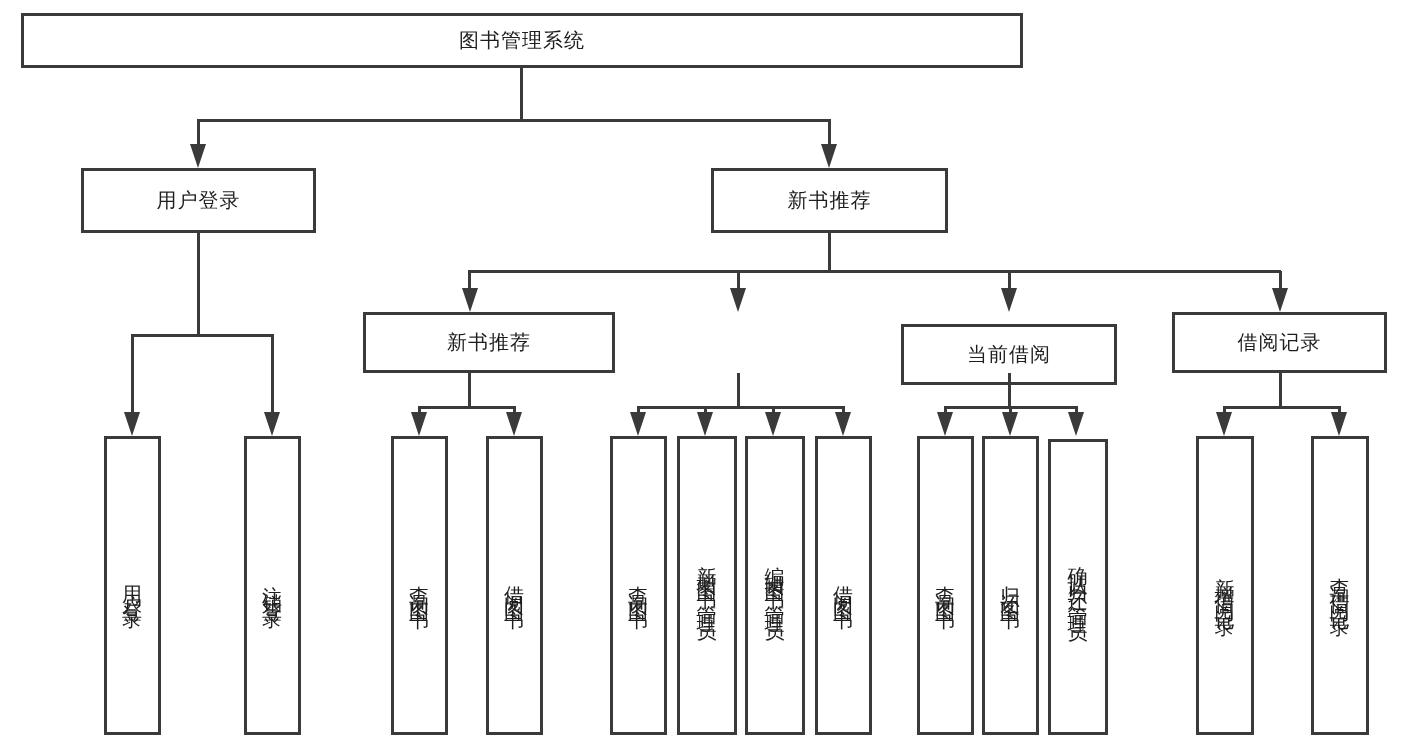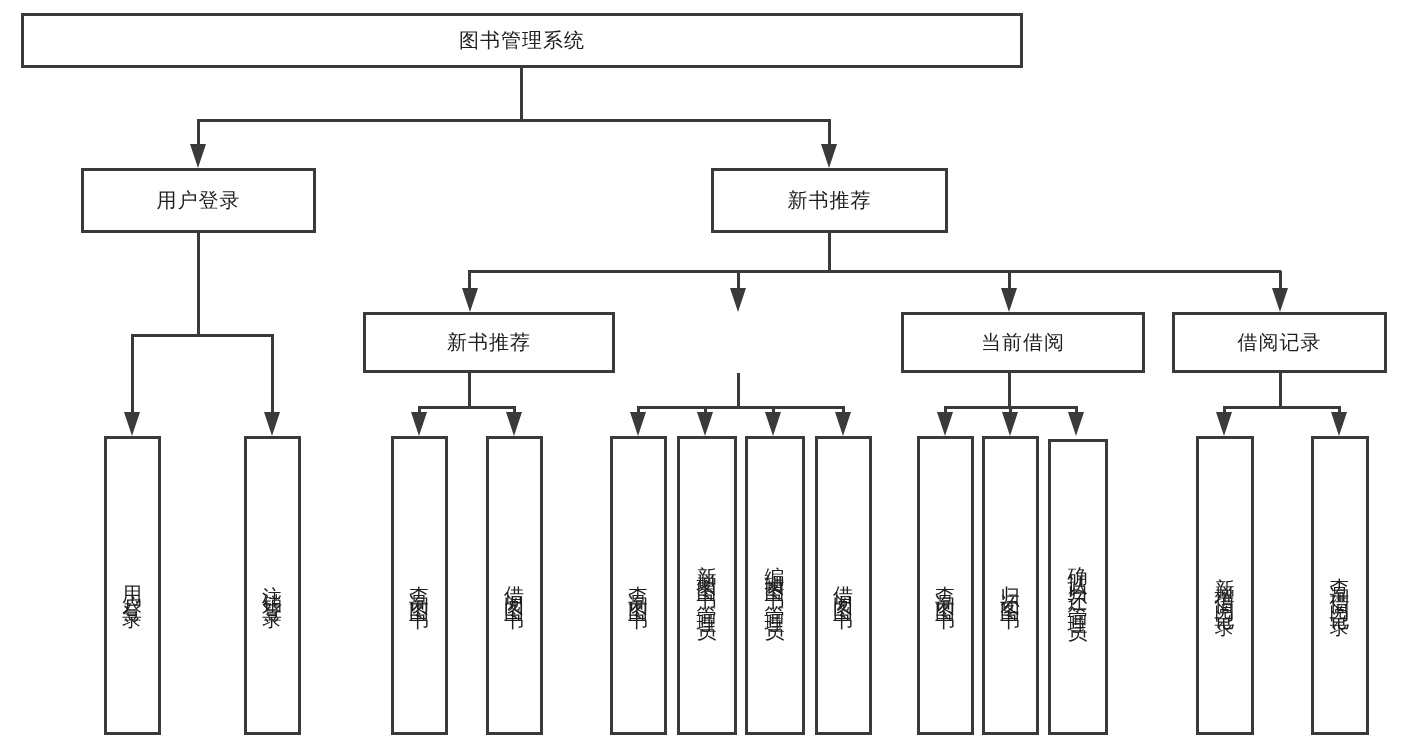--- a/index.html
+++ b/index.html
@@ -66,21 +66,21 @@
   <div class="vline" style="left:737px;top:271px;height:22px;"></div>
   <div class="arrow" style="left:730px;top:288px;"></div>
   <div class="vline" style="left:1008px;top:271px;height:22px;"></div>
   <div class="arrow" style="left:1001px;top:288px;"></div>
   <div class="vline" style="left:1279px;top:271px;height:22px;"></div>
   <div class="arrow" style="left:1272px;top:288px;"></div>
 
   <div class="node" style="left:363px;top:312px;width:252px;height:61px;">
     <span>新书推荐</span>
   </div>
-  <div class="node" style="left:901px;top:312px;width:244px;height:61px;">
+  <div class="node" style="left:901px;top:324px;width:216px;height:61px;">
     <span>当前借阅</span>
   </div>
   <div class="node" style="left:1172px;top:312px;width:215px;height:61px;">
     <span>借阅记录</span>
   </div>
 
   <div class="vline" style="left:468px;top:373px;height:36px;"></div>
   <div class="hline" style="left:418px;top:406px;width:98px;"></div>
   <div class="vline" style="left:418px;top:407px;height:10px;"></div>
   <div class="arrow" style="left:411px;top:412px;"></div>

